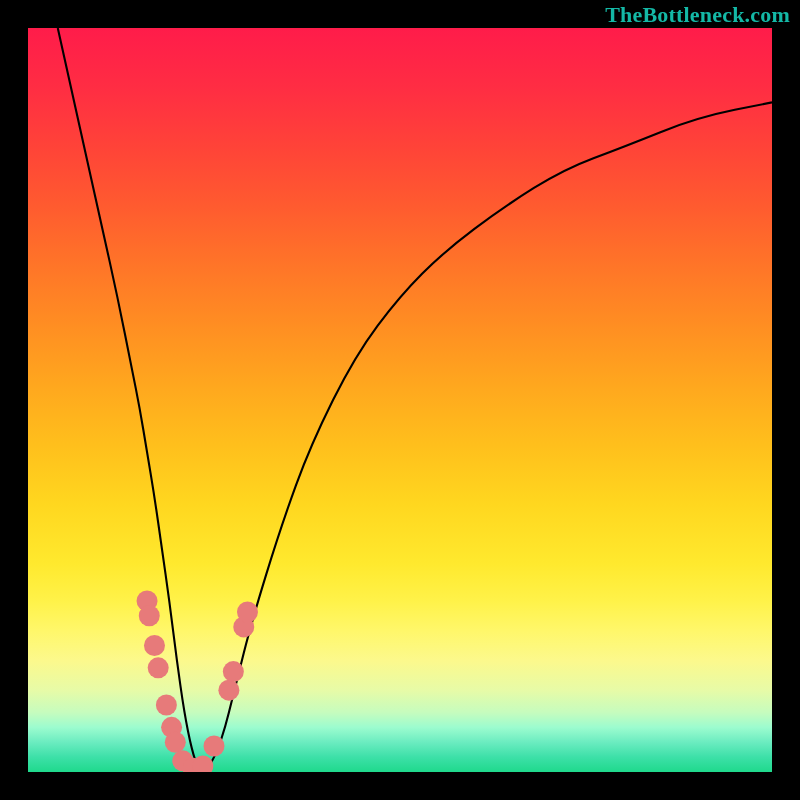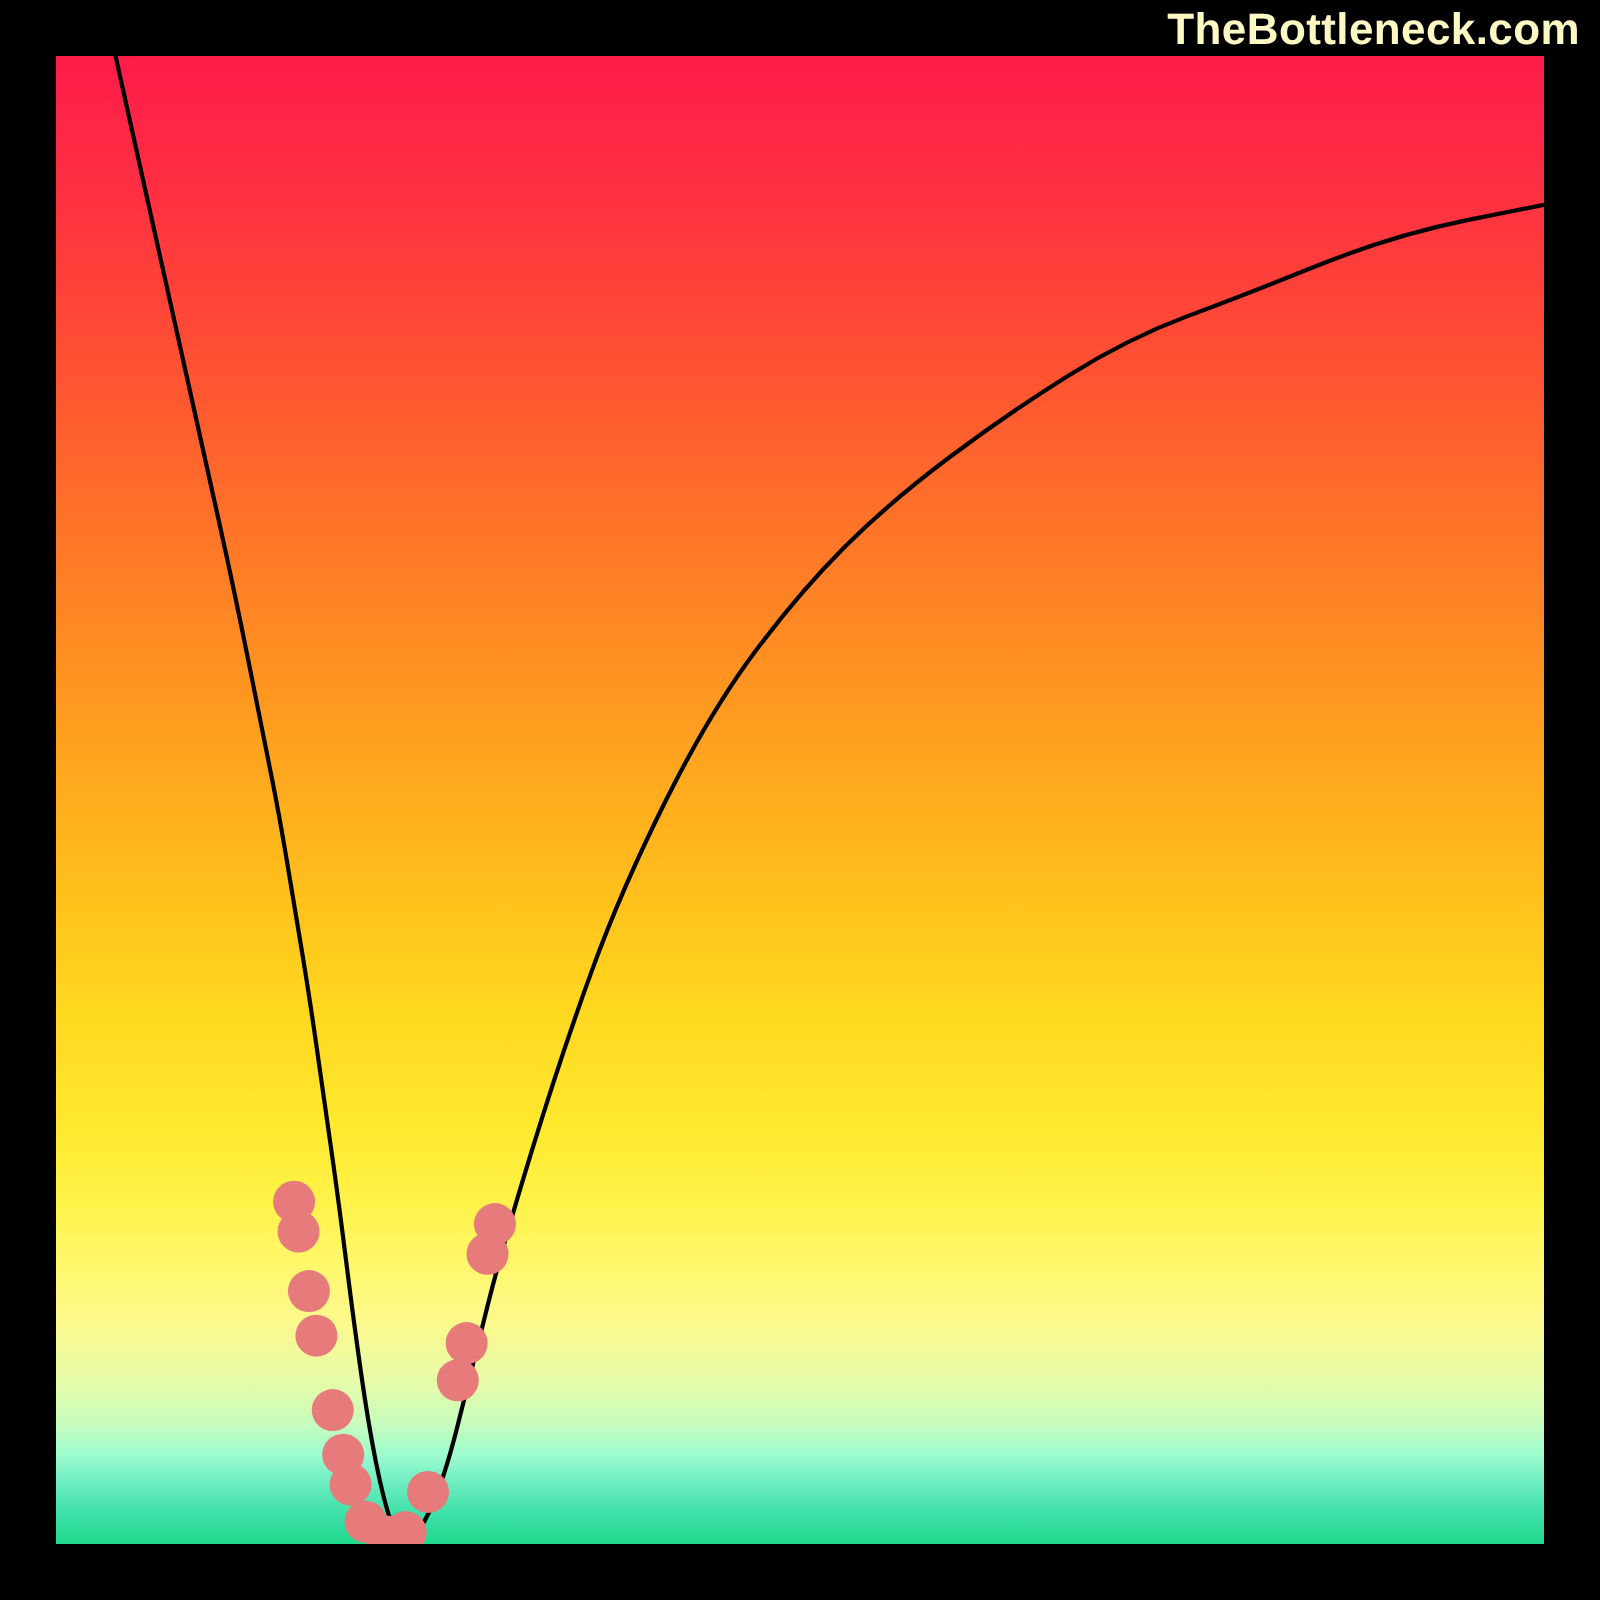--- a/index.html
+++ b/index.html
@@ -49,25 +49,26 @@
     position: absolute;
     left: 0;
     top: 0;
     width: 744px;
     height: 744px;
   }
   .watermark {
     position: absolute;
     top: 2px;
     right: 10px;
-    color: #fef9c3;
+    color: #14b8a6;
     font-size: 22px;
     font-weight: 600;
     letter-spacing: 0.2px;
     user-select: none;
+    font-family: Liberation Serif, serif;
   }
 </style>
 </head>
 <body>
 
 <div class="frame">
   <div class="plot">
     <svg class="curve" viewBox="0 0 744 744">
       <path id="curve-path" fill="none" stroke="#000000" stroke-width="2.1" d="M 29.76 0 Q 29.76 0 37.2 33.47999999999996 Q 44.64 66.95999999999992 52.08 100.44 Q 59.52 133.92000000000007 66.96000000000001 167.40000000000003 Q 74.4 200.88 81.84 234.35999999999999 Q 89.28 267.84 96.72 305.03999999999996 Q 104.16000000000001 342.23999999999995 107.88 360.84 Q 111.6 379.44 115.32 401.76 Q 119.04 424.08 122.76 446.4 Q 126.48 468.72 130.2 494.76 Q 133.92 520.8 137.64 546.8399999999999 Q 141.36 572.88 145.08 602.64 Q 148.8 632.4 152.51999999999998 658.44 Q 156.23999999999998 684.48 159.95999999999998 703.0799999999999 Q 163.68 721.68 167.4 732.8399999999999 Q 171.12 744 174.84 744 Q 178.56 744 186 729.12 Q 193.44 714.24 200.88 684.48 Q 208.32000000000002 654.72 215.76 624.96 Q 223.2 595.2 238.07999999999998 546.84 Q 252.96 498.48 267.84000000000003 457.56 Q 282.72 416.64 305.04 372 Q 327.36 327.35999999999996 349.68 297.59999999999997 Q 372 267.84 394.32000000000005 245.52 Q 416.64000000000004 223.20000000000005 446.40000000000003 200.88 Q 476.16 178.55999999999995 505.91999999999996 159.95999999999998 Q 535.68 141.36 565.44 130.20000000000005 Q 595.2 119.04000000000008 632.4000000000001 104.16000000000003 Q 669.6 89.27999999999997 706.8 81.83999999999997 T 744 74.39999999999998"></path>
       <g id="markers">

